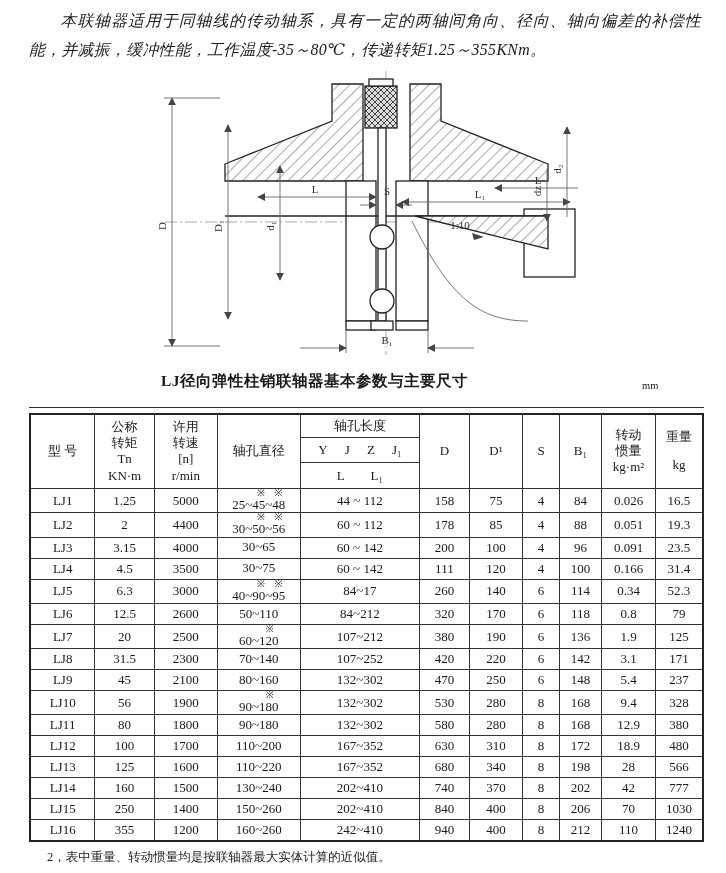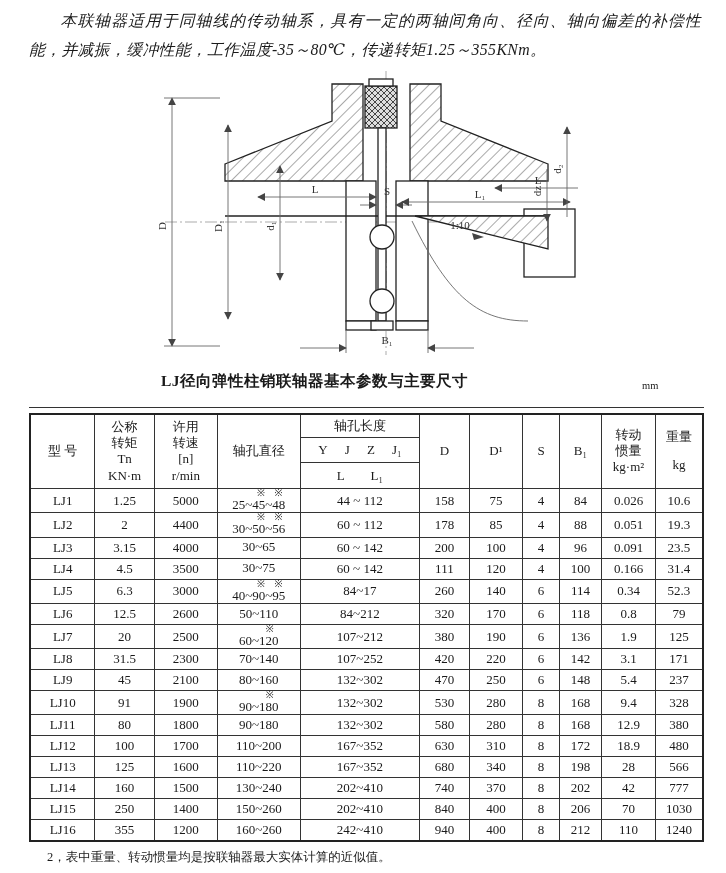--- a/index.html
+++ b/index.html
@@ -204,21 +204,21 @@
     <td>
       <div class="marks">※　※</div>
       <div class="bore-val">25~45~48</div>
     </td>
     <td>44 ~ 112</td>
     <td>158</td>
     <td>75</td>
     <td>4</td>
     <td>84</td>
     <td>0.026</td>
-    <td>10.6</td>
+    <td>16.5</td>
   </tr>
         <tr>
     <td>LJ2</td>
     <td>2</td>
     <td>4400</td>
     <td>
       <div class="marks">※　※</div>
       <div class="bore-val">30~50~56</div>
     </td>
     <td>60 ~ 112</td>
@@ -336,21 +336,21 @@
     <td>132~302</td>
     <td>470</td>
     <td>250</td>
     <td>6</td>
     <td>148</td>
     <td>5.4</td>
     <td>237</td>
   </tr>
         <tr>
     <td>LJ10</td>
-    <td>91</td>
+    <td>56</td>
     <td>1900</td>
     <td>
       <div class="marks">※</div>
       <div class="bore-val">90~180</div>
     </td>
     <td>132~302</td>
     <td>530</td>
     <td>280</td>
     <td>8</td>
     <td>168</td>

